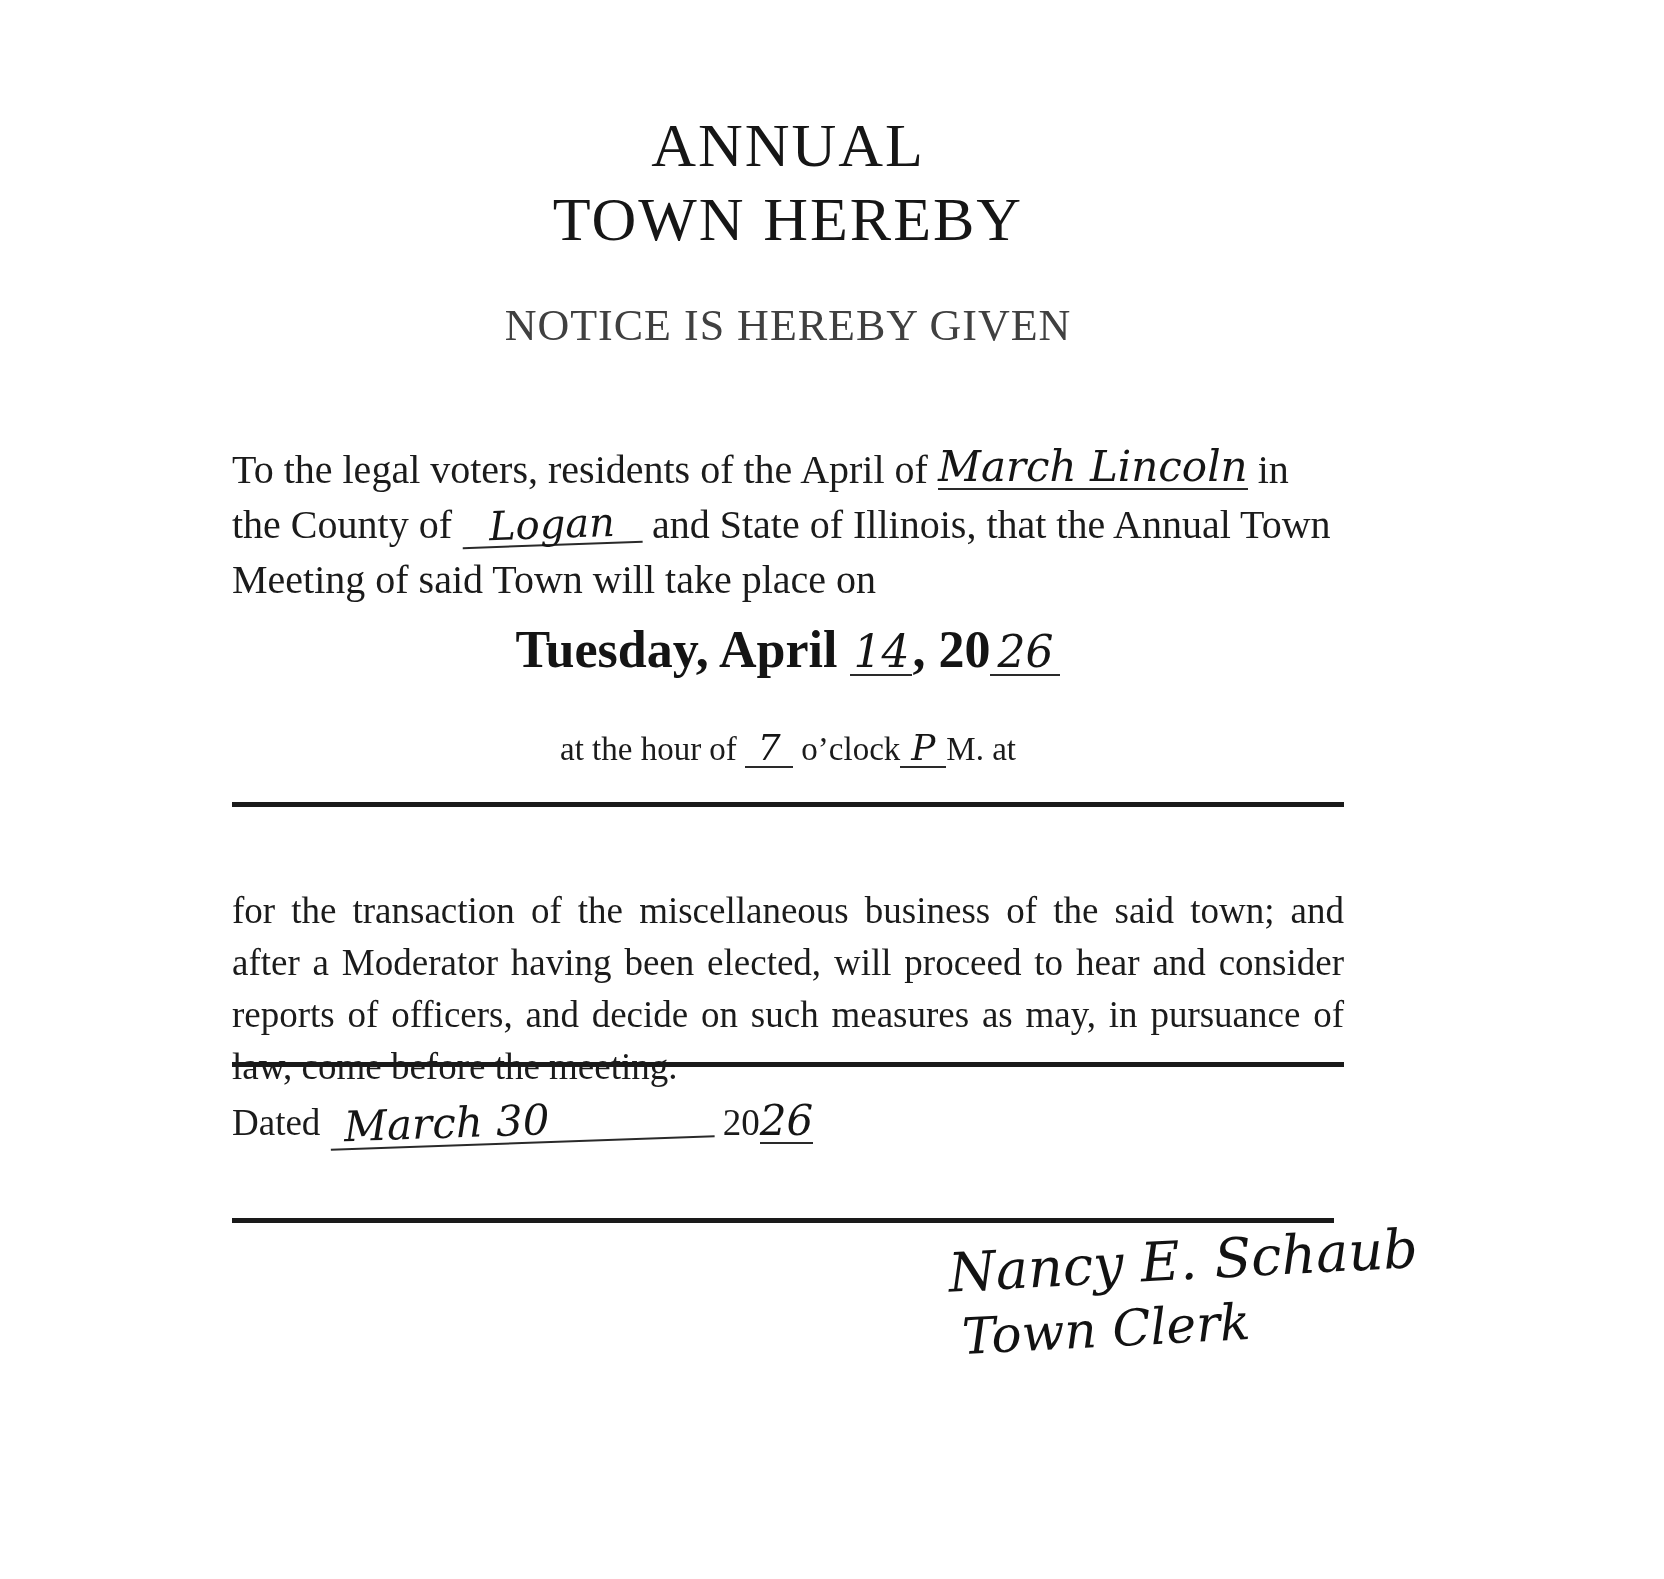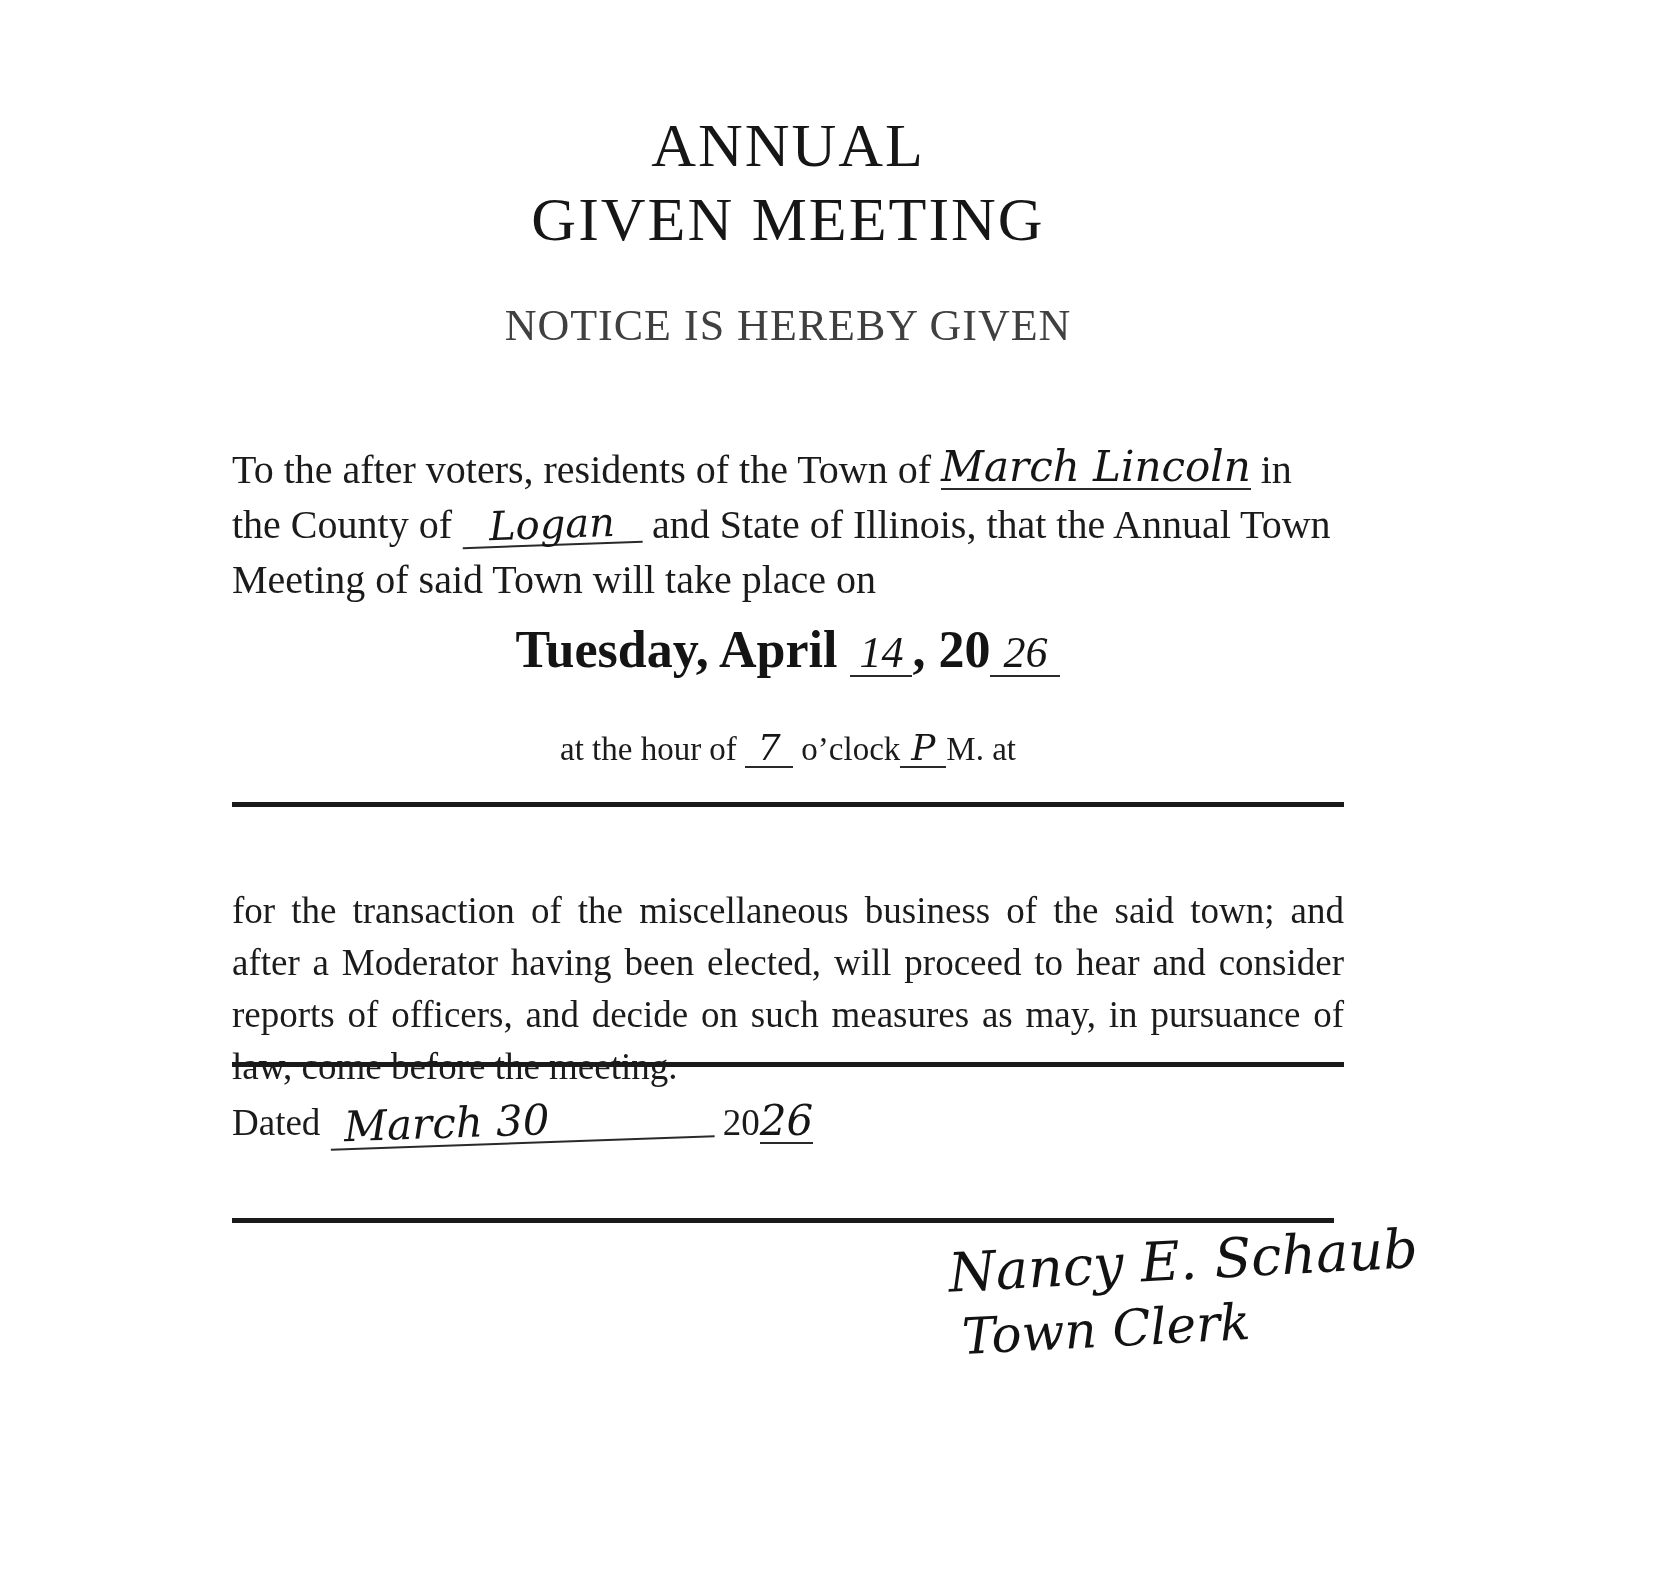--- a/index.html
+++ b/index.html
@@ -61,21 +61,21 @@
   }
   .town-fill   { min-width: 285px; font-size: 42px; transform: translateY(-2px); }
   .county-fill { min-width: 180px; font-size: 40px; }
 
   .date-line {
     top: 620px;
     font-size: 52px;
     font-weight: 700;
     color: #141414;
   }
-  .date-line .fill { font-weight: 400; font-family: Liberation Serif, serif; }
+  .date-line .fill { font-weight: 400; }
   .day-fill  { min-width: 62px;  font-size: 44px; }
   .year-fill { min-width: 70px;  font-size: 44px; }
 
   .subline1 {
     top: 688px;
     font-size: 33px;
     color: #1b1b1b;
   }
   .time-line {
     top: 730px;
@@ -127,27 +127,27 @@
     font-size: 50px;
   }
 </style>
 </head>
 <body>
 
 <div class="page">
 
   <div class="content-col centered title-block">
     <div>ANNUAL</div>
-    <div>GIVEN MEETING</div>
+    <div>TOWN HEREBY</div>
   </div>
 
   <div class="content-col centered notice-heading">NOTICE IS HEREBY GIVEN</div>
 
   <p class="content-col intro-par">
-    <span>To the after voters, residents of the Town of</span>
+    <span>To the legal voters, residents of the April of</span>
     <span class="fill hand hand-tilt town-fill">March Lincoln</span>
     <span>in the County of</span>
     <span class="fill hand hand-tilt county-fill">Logan</span>
     <span>and State of Illinois, that the Annual Town Meeting of said Town will take place on</span>
   </p>
 
   <div class="content-col centered date-line">
     <span>Tuesday, April</span>
     <span class="fill hand day-fill">14</span><span>,</span>
     <span>20</span><span class="fill hand year-fill">26</span>

